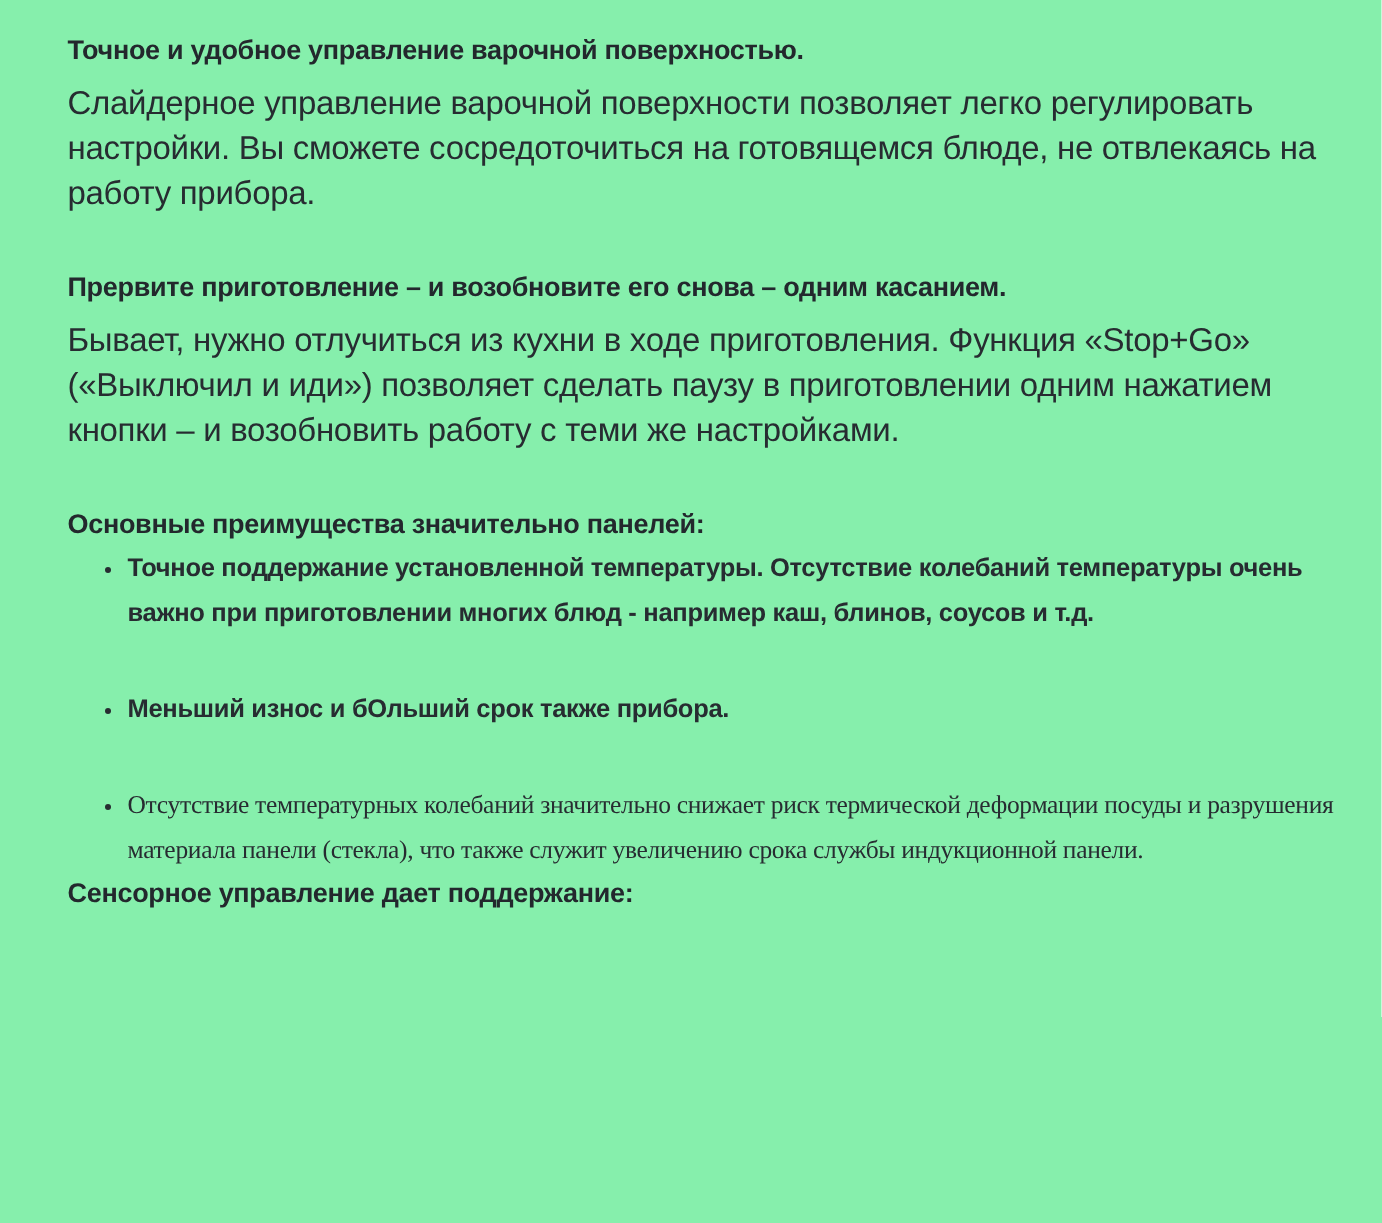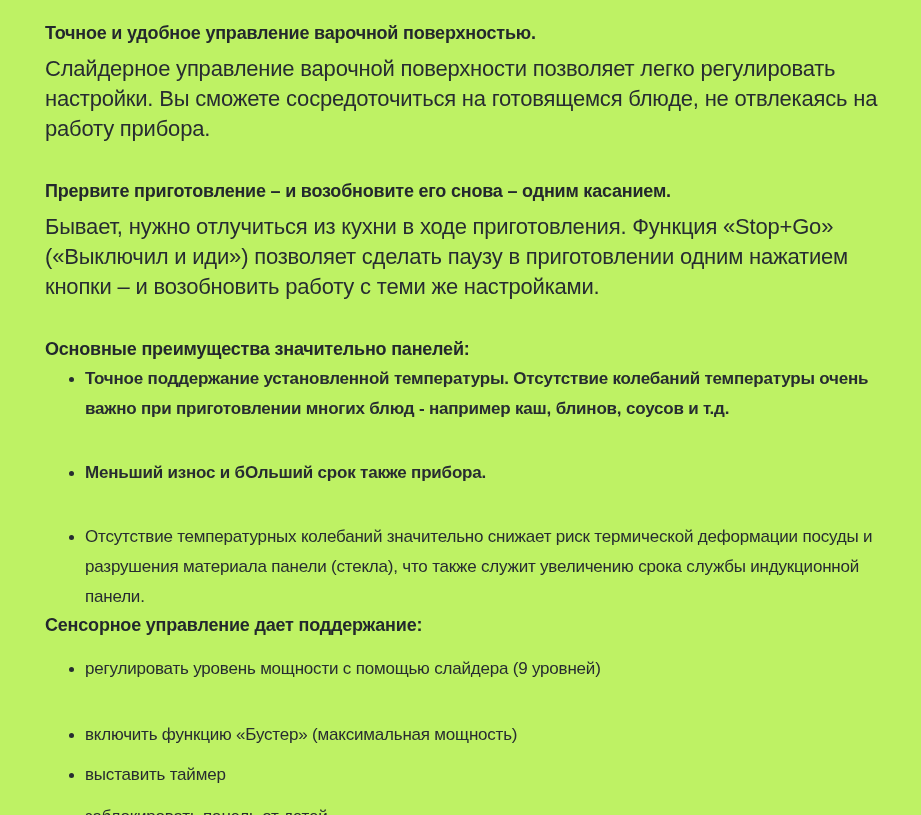--- a/index.html
+++ b/index.html
@@ -4,21 +4,21 @@
 <style>
   html, body {
     margin: 0;
     padding: 0;
     background: #ffffff;
   }
   .page {
     box-sizing: border-box;
     width: 921px;
     height: 815px;
-    background: #bef264;
+    background: #86efac;
     color: #272c31;
     font-family: "Liberation Sans", "DejaVu Sans", sans-serif;
     padding: 20px 18px 20px 45px;
     overflow: hidden;
     letter-spacing: -0.2px;
   }
   .section-heading {
     font-size: 18px;
     line-height: 26px;
     font-weight: bold;
@@ -41,41 +41,35 @@
   .bullet-list.mt-lg { margin-top: 16px; }
   .bullet-item {
     font-size: 17px;
     line-height: 30px;
   }
   .bullet-item::marker { color: #272c31; font-size: 15px; }
   .gap-lg { margin-bottom: 34px; font-weight: bold; }
   .gap-xl { margin-bottom: 36px; }
   .gap-sm { margin-bottom: 10px; }
   .gap-md { margin-bottom: 12px; }
-  .gap-0  { margin-bottom: 0; }
+  .gap-0  { margin-bottom: 0; font-family: Liberation Serif, serif; }
 </style>
 </head>
 <body>
 
 <div class="page">
 
   <h2 class="section-heading">Точное и удобное управление варочной поверхностью.</h2>
   <p class="section-paragraph">Слайдерное управление варочной поверхности позволяет легко регулировать настройки. Вы сможете сосредоточиться на готовящемся блюде, не отвлекаясь на работу прибора.</p>
 
   <h2 class="section-heading mt-section">Прервите приготовление – и возобновите его снова – одним касанием.</h2>
   <p class="section-paragraph">Бывает, нужно отлучиться из кухни в ходе приготовления. Функция «Stop+Go» («Выключил и иди») позволяет сделать паузу в приготовлении одним нажатием кнопки – и возобновить работу с теми же настройками.</p>
 
   <h2 class="section-heading mt-section">Основные преимущества значительно панелей:</h2>
   <ul class="bullet-list">
     <li class="bullet-item gap-lg">Точное поддержание установленной температуры. Отсутствие колебаний температуры очень важно при приготовлении многих блюд  - например каш, блинов, соусов и т.д.</li>
     <li class="bullet-item gap-lg">Меньший износ и бОльший срок также прибора.</li>
     <li class="bullet-item gap-0">Отсутствие температурных колебаний значительно снижает риск термической деформации посуды и разрушения материала панели (стекла), что также служит увеличению срока службы индукционной панели.</li>
   </ul>
 
   <h2 class="section-heading">Сенсорное управление дает поддержание:</h2>
-  <ul class="bullet-list mt-lg">
-    <li class="bullet-item gap-xl">регулировать уровень мощности с помощью слайдера (9 уровней)</li>
-    <li class="bullet-item gap-sm">включить функцию «Бустер» (максимальная мощность)</li>
-    <li class="bullet-item gap-md">выставить таймер</li>
-    <li class="bullet-item gap-0">заблокировать панель от детей</li>
-  </ul>
 
 </div>
 
 </body></html>

